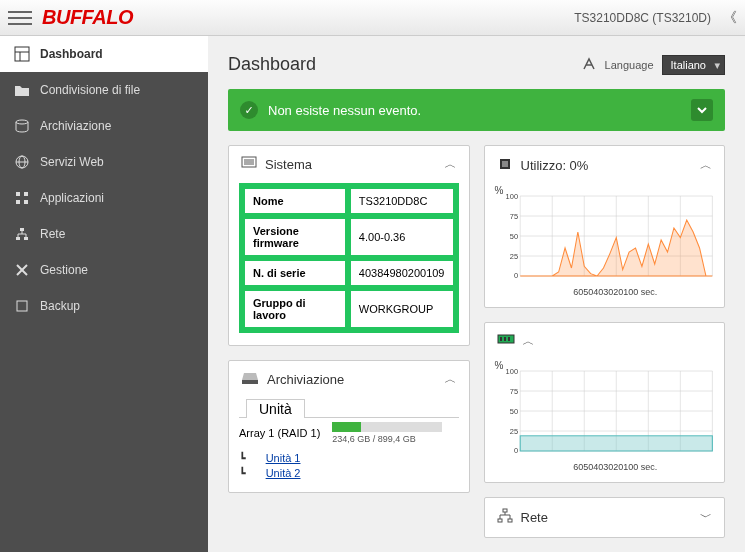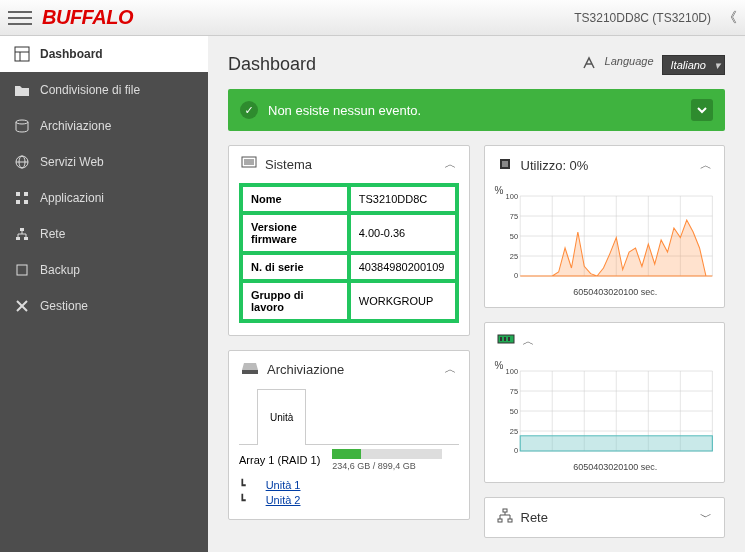--- a/index.html
+++ b/index.html
@@ -14,45 +14,45 @@
 
 .container { display: flex; height: calc(100% - 36px); }
 .sidebar { width: 208px; background: #4d4d4d; color: #ddd; overflow-y: auto; }
 .nav-item { display: flex; align-items: center; padding: 10px 14px; font-size: 12px; cursor: pointer; gap: 10px; }
 .nav-item.active { background: #fff; color: #333; font-weight: bold; }
 .nav-item .ico { width: 16px; height: 16px; display: flex; align-items: center; justify-content: center; }
 
 .main { flex: 1; padding: 18px 20px; overflow-y: auto; background: #f0f0f0; }
 .main-header { display: flex; align-items: center; margin-bottom: 14px; }
 .main-header h1 { font-size: 18px; font-weight: normal; color: #333; }
-.lang-wrap { margin-left: auto; display: flex; align-items: flex-start; gap: 8px; font-size: 11px; color: #555; font-style: italic; }
+.lang-wrap { margin-left: auto; display: flex; align-items: center; gap: 8px; font-size: 11px; color: #555; }
 .lang-select { background: #444; color: #fff; border: 1px solid #333; padding: 3px 18px 3px 8px; font-size: 11px; position: relative; }
 .lang-select::after { content: "▾"; position: absolute; right: 4px; color: #ccc; }
 
 .banner { background: #3fb33f; color: #fff; display: flex; align-items: center; padding: 10px 12px; border-radius: 2px; margin-bottom: 14px; font-size: 13px; }
 .banner .check { width: 18px; height: 18px; border-radius: 50%; background: #2e8b2e; display: flex; align-items: center; justify-content: center; margin-right: 10px; font-size: 11px; }
 .banner .expand { margin-left: auto; width: 22px; height: 22px; background: #2e8b2e; border-radius: 3px; display: flex; align-items: center; justify-content: center; cursor: pointer; }
 
 .grid { display: grid; grid-template-columns: 1fr 1fr; gap: 14px; }
 .panel { background: #fff; border: 1px solid #ccc; border-radius: 2px; }
 .panel-hd { display: flex; align-items: center; padding: 10px 12px; font-size: 13px; color: #333; gap: 8px; cursor: pointer; }
 .panel-hd .ttl { flex: 1; }
 .panel-hd .chev { font-size: 12px; color: #555; }
 .panel-body { padding: 0 10px 12px 10px; }
 
 .sys-table { width: 100%; border-collapse: collapse; font-size: 11px; }
-.sys-table td { border: 4px solid #22c55e; padding: 6px 8px; }
+.sys-table td { border: 6px solid #22c55e; padding: 6px 8px; }
 .sys-table td:first-child { font-weight: bold; width: 50%; }
 
 .chart-wrap { position: relative; height: 110px; padding: 6px 0 0 6px; }
 .y-label { position: absolute; left: 0; top: 0; font-size: 10px; color: #444; }
 .chart-svg { width: 100%; height: 90px; }
 .x-ticks { display: flex; justify-content: center; font-size: 9px; color: #444; margin-top: 2px; padding: 0 2px; }
 
-.tab { display: inline-block; border: 1px solid #ccc; border-bottom: none; padding: 22px 12px; font-size: 10px; background: #fff; margin-left: 18px; position: relative; top: 1px; }
+.tab { display: inline-block; border: 1px solid #ccc; border-bottom: none; padding: 1px 12px; font-size: 14px; background: #fff; margin-left: 7px; position: relative; top: 1px; }
 .storage-body { border-top: 1px solid #ccc; padding-top: 4px; font-size: 11px; }
 .array-row { display: flex; align-items: center; gap: 12px; margin-bottom: 6px; }
 .bar-outer { width: 110px; height: 10px; background: #ddd; position: relative; }
 .bar-inner { position: absolute; left: 0; top: 0; height: 100%; background: #3fb33f; }
 .unit-link { color: #003da5; text-decoration: underline; margin-left: 18px; display: inline-block; margin-top: 2px; cursor: pointer; }
 .tree-mark { color: #333; margin-right: 2px; }
 .left-col { display: flex; flex-direction: column; gap: 14px; }
 </style>
 </head>
 <body>
@@ -128,33 +128,33 @@
             <line x1="4" y1="11" x2="4" y2="8" stroke="#ddd"></line>
             <line x1="12" y1="11" x2="12" y2="8" stroke="#ddd"></line>
             <line x1="4" y1="8" x2="12" y2="8" stroke="#ddd"></line>
           </svg>
         </span>
       <span>Rete</span>
     </div>
     <div class="nav-item">
       <span class="ico">
           <svg width="16" height="16">
-            <rect x="3" y="3" width="10" height="10" fill="none" stroke="#ddd"></rect>
-          </svg>
-        </span>
-      <span>Backup</span>
-    </div>
-    <div class="nav-item">
-      <span class="ico">
-          <svg width="16" height="16">
             <line x1="3" y1="13" x2="13" y2="3" stroke="#ddd" stroke-width="2"></line>
             <line x1="3" y1="3" x2="13" y2="13" stroke="#ddd" stroke-width="2"></line>
           </svg>
         </span>
       <span>Gestione</span>
+    </div>
+    <div class="nav-item">
+      <span class="ico">
+          <svg width="16" height="16">
+            <rect x="3" y="3" width="10" height="10" fill="none" stroke="#ddd"></rect>
+          </svg>
+        </span>
+      <span>Backup</span>
     </div>
   </div>
 
   <div class="main">
     <div class="main-header">
       <h1>Dashboard</h1>
       <div class="lang-wrap">
         <span><svg width="16" height="16">
               <path d="M3 13 L8 3 L13 13 M5 9 L11 9" stroke="#555" fill="none" stroke-width="1.5"></path>
             </svg></span>

